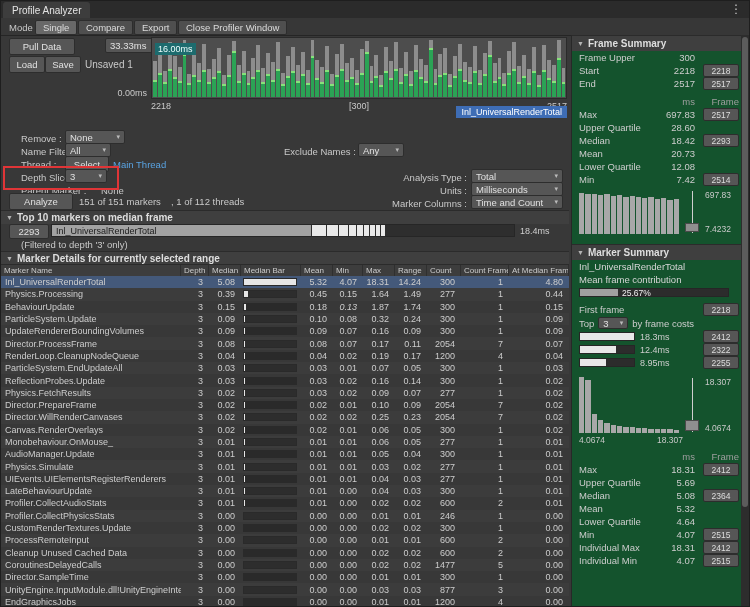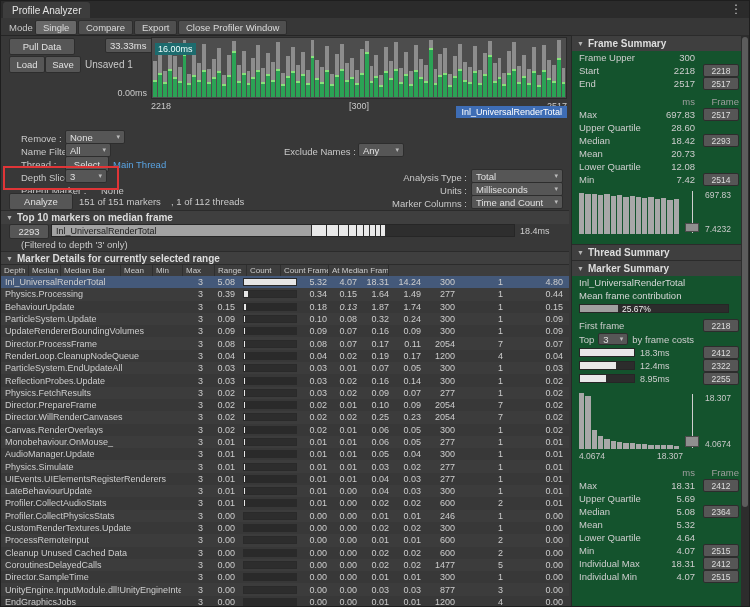--- a/index.html
+++ b/index.html
@@ -399,20 +399,21 @@
         <div class="t10-seg" style="width: 0.8%;"></div>
       </div>
     <span id="t10-total">18.4ms</span>
     <span id="t10-note">(Filtered to depth '3' only)</span>
 
     <div class="lheader" id="details-header">
       <span class="tri">▼</span>
       <span>Marker Details for currently selected range</span>
     </div>
     <div id="thead">
+        <div class="hcell" style="width: 180px;">Marker Name</div>
         <div class="hcell" style="width: 28px;">Depth</div>
         <div class="hcell" style="width: 32px;">Median</div>
         <div class="hcell" style="width: 60px;">Median Bar</div>
         <div class="hcell" style="width: 32px;">Mean</div>
         <div class="hcell" style="width: 30px;">Min</div>
         <div class="hcell" style="width: 32px;">Max</div>
         <div class="hcell" style="width: 32px;">Range</div>
         <div class="hcell" style="width: 34px;">Count</div>
         <div class="hcell" style="width: 48px;">Count Frame</div>
         <div class="hcell" style="width: 60px;">At Median Frame</div>
@@ -437,21 +438,21 @@
         </div>
         <div class="mrow">
           <div class="cell name" style="width: 180px;">Physics.Processing</div>
           <div class="cell" style="width: 28px;">3</div>
           <div class="cell" style="width: 32px;">0.39</div>
           <div class="cell barcell" style="width: 60px;">
             <div class="bartrack">
               <div class="barfill" style="width: 7.67717%;"></div>
             </div>
           </div>
-          <div class="cell" style="width: 32px;">0.34</div>
+          <div class="cell" style="width: 32px;">0.45</div>
           <div class="cell" style="width: 30px;">0.15</div>
           <div class="cell" style="width: 32px;">1.64</div>
           <div class="cell" style="width: 32px;">1.49</div>
           <div class="cell" style="width: 34px;">277</div>
           <div class="cell" style="width: 48px;">1</div>
           <div class="cell" style="width: 60px;">0.44</div>
         </div>
         <div class="mrow">
           <div class="cell name" style="width: 180px;">BehaviourUpdate</div>
           <div class="cell" style="width: 28px;">3</div>
@@ -972,24 +973,20 @@
       <div class="boxplot">
         <div class="bp-line"></div>
         <div class="bp-box"></div>
       </div>
       <div class="bp-labels">
         <span>697.83</span>
         <span>7.4232</span>
       </div>
     </div>
     <div class="sp8"></div>
-    <div class="rheader">
-      <span class="tri">▼</span>
-      <span>Thread Summary</span>
-    </div>
     <div class="rheader">
       <span class="tri">▼</span>
       <span>Marker Summary</span>
     </div>
     <div class="mname">Inl_UniversalRenderTotal</div>
     <div class="mname">Mean frame contribution</div>
     <div class="prow">
       <div class="pbar">
         <div class="pfill" id="pfill" style="width: 25.67%;"></div>
         <div class="plabel">25.67%</div>

